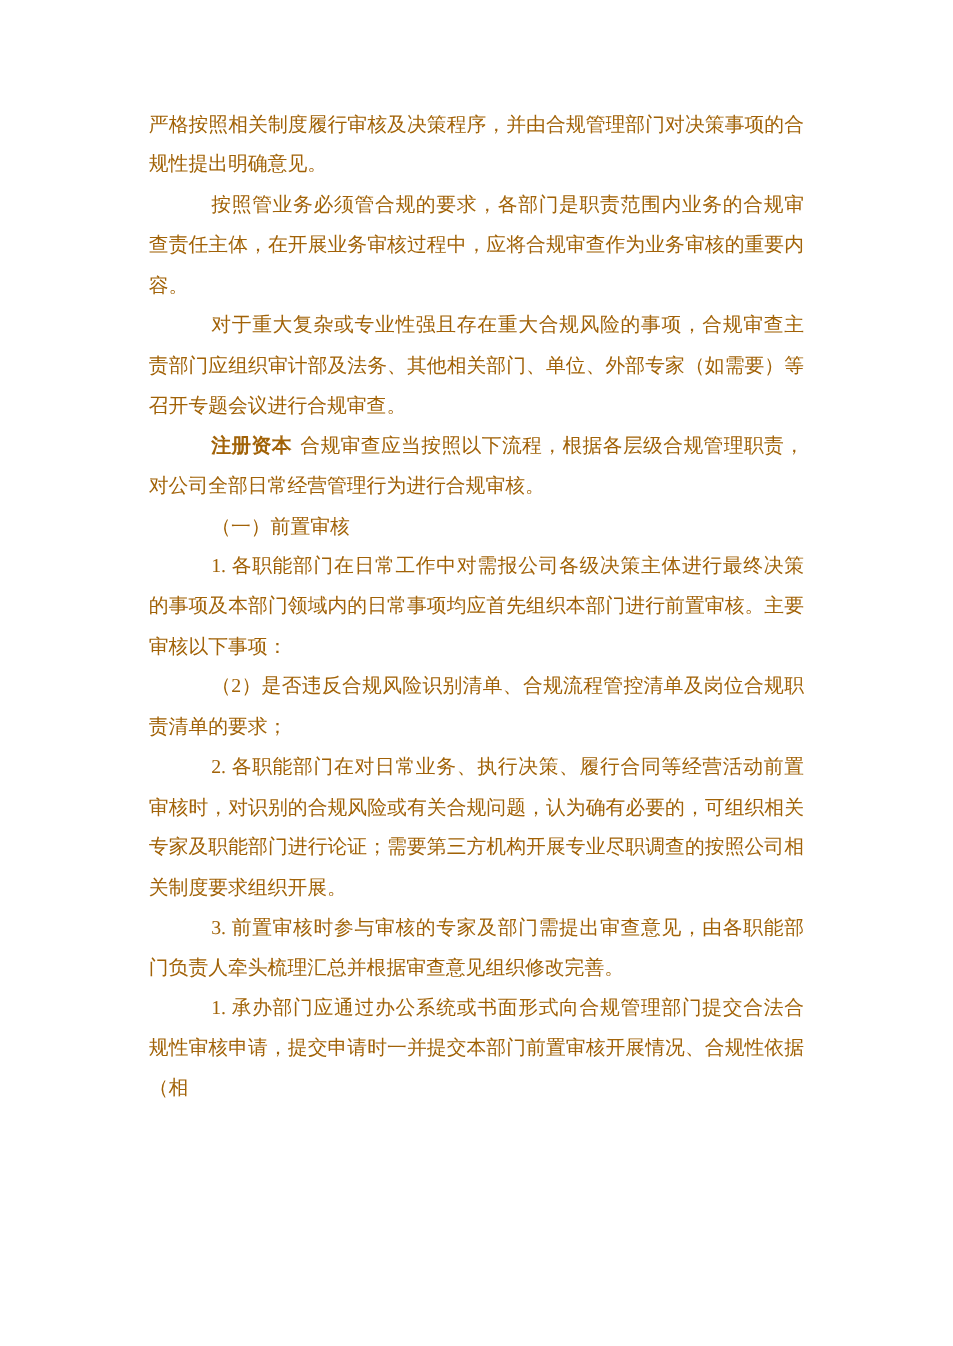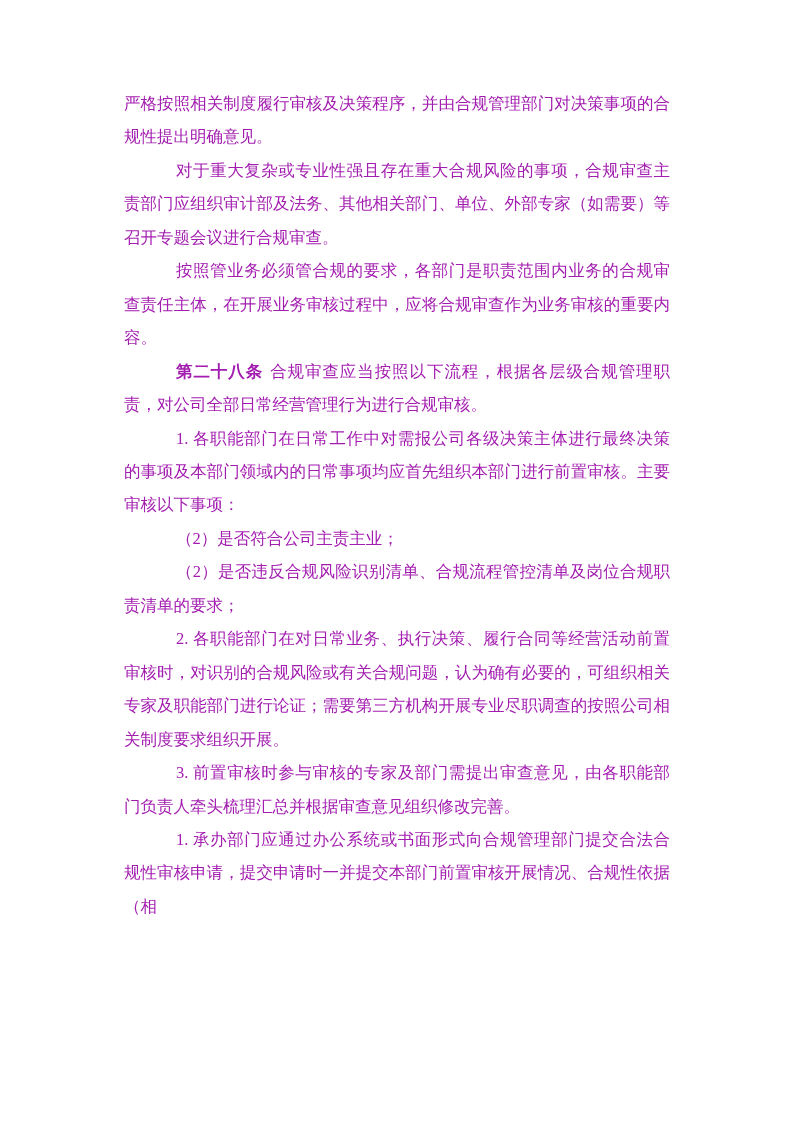--- a/index.html
+++ b/index.html
@@ -9,21 +9,21 @@
   }
   .page {
     position: relative;
     width: 707px;
     height: 1122px;
     background: #ffffff;
     box-sizing: border-box;
     padding: 87px 124px 0 124px;
     overflow: hidden;
     font-family: "Liberation Serif", "DejaVu Serif", serif;
-    color: #a21caf;
+    color: #a16207;
   }
   .doc-body {
     width: 546px;
   }
   p.para {
     margin: 0;
     padding: 0;
     font-size: 16.5px;
     line-height: 33.45px;
     text-align: justify;
@@ -39,31 +39,31 @@
     margin-right: 7px;
   }
 </style>
 </head>
 <body>
 
 <div class="page">
   <div class="doc-body">
   <p class="para"><span class="ptext">严格按照相关制度履行审核及决策程序，并由合规管理部门对决策事项的合规性提出明确意见。</span></p>
 
+  <p class="para indent"><span class="ptext">按照管业务必须管合规的要求，各部门是职责范围内业务的合规审查责任主体，在开展业务审核过程中，应将合规审查作为业务审核的重要内容。</span></p>
+
   <p class="para indent"><span class="ptext">对于重大复杂或专业性强且存在重大合规风险的事项，合规审查主责部门应组织审计部及法务、其他相关部门、单位、外部专家（如需要）等召开专题会议进行合规审查。</span></p>
 
-  <p class="para indent"><span class="ptext">按照管业务必须管合规的要求，各部门是职责范围内业务的合规审查责任主体，在开展业务审核过程中，应将合规审查作为业务审核的重要内容。</span></p>
+  <p class="para indent"><b class="lead">注册资本</b><span class="ptext">合规审查应当按照以下流程，根据各层级合规管理职责，对公司全部日常经营管理行为进行合规审核。</span></p>
 
-  <p class="para indent"><b class="lead">第二十八条</b><span class="ptext">合规审查应当按照以下流程，根据各层级合规管理职责，对公司全部日常经营管理行为进行合规审核。</span></p>
-
+  <p class="para indent"><span class="ptext">（一）前置审核</span></p>
 
   <p class="para indent"><span class="ptext">1. 各职能部门在日常工作中对需报公司各级决策主体进行最终决策的事项及本部门领域内的日常事项均应首先组织本部门进行前置审核。主要审核以下事项：</span></p>
 
 
-  <p class="para indent"><span class="ptext">（2）是否符合公司主责主业；</span></p>
 
   <p class="para indent"><span class="ptext">（2）是否违反合规风险识别清单、合规流程管控清单及岗位合规职责清单的要求；</span></p>
 
 
   <p class="para indent"><span class="ptext">2. 各职能部门在对日常业务、执行决策、履行合同等经营活动前置审核时，对识别的合规风险或有关合规问题，认为确有必要的，可组织相关专家及职能部门进行论证；需要第三方机构开展专业尽职调查的按照公司相关制度要求组织开展。</span></p>
 
   <p class="para indent"><span class="ptext">3. 前置审核时参与审核的专家及部门需提出审查意见，由各职能部门负责人牵头梳理汇总并根据审查意见组织修改完善。</span></p>
 
 
   <p class="para indent"><span class="ptext">1. 承办部门应通过办公系统或书面形式向合规管理部门提交合法合规性审核申请，提交申请时一并提交本部门前置审核开展情况、合规性依据（相</span></p>

